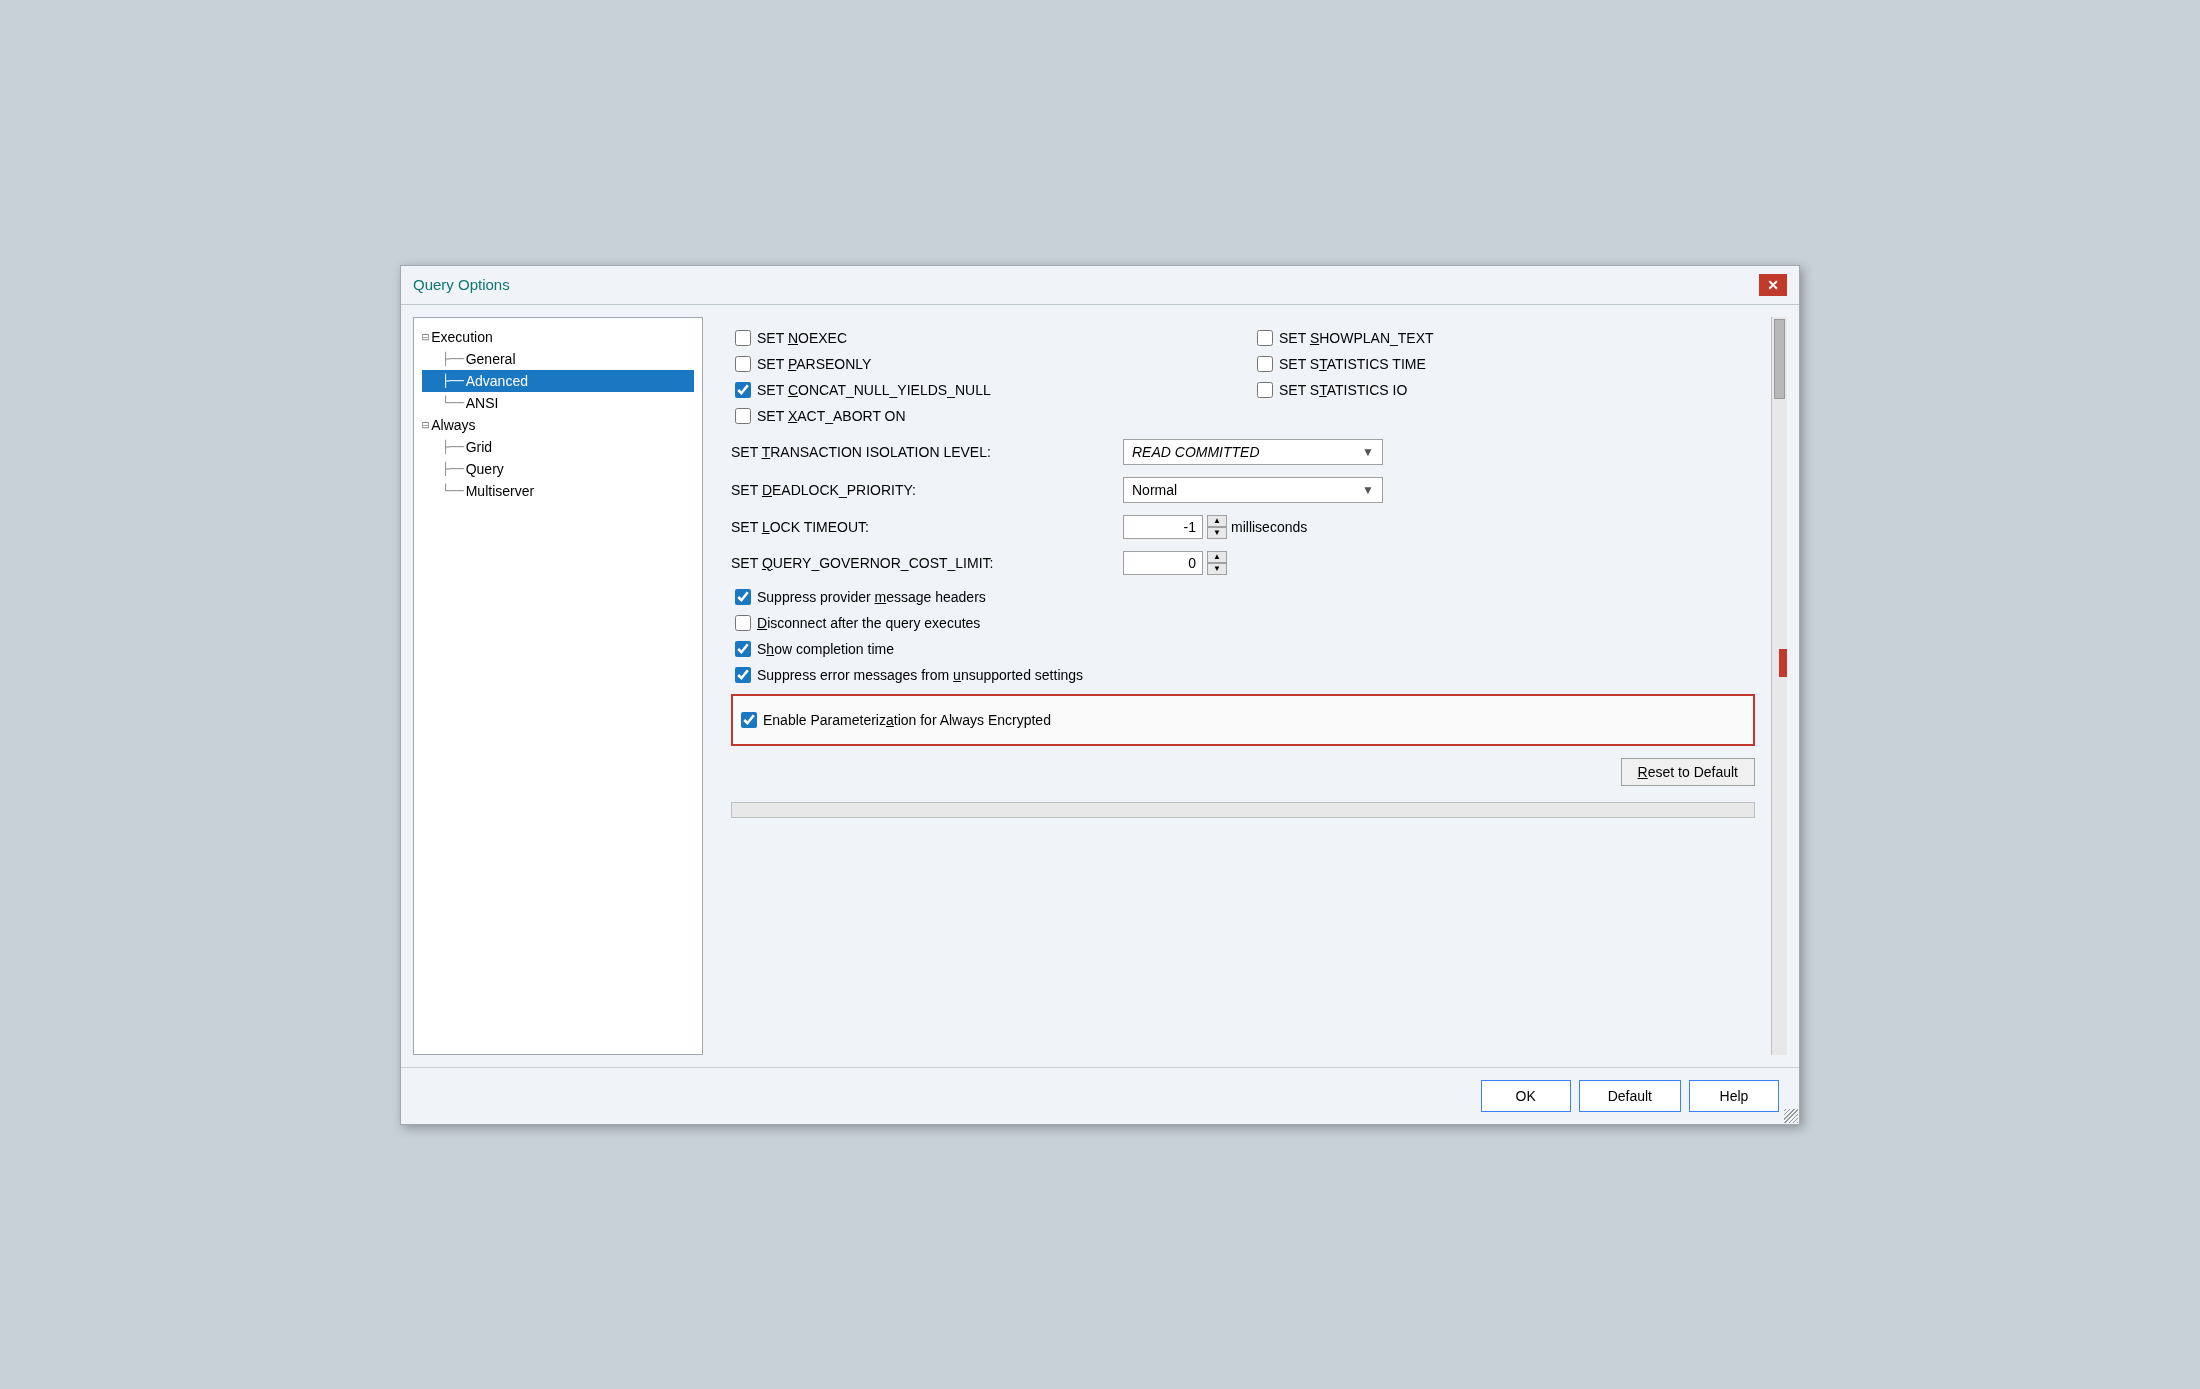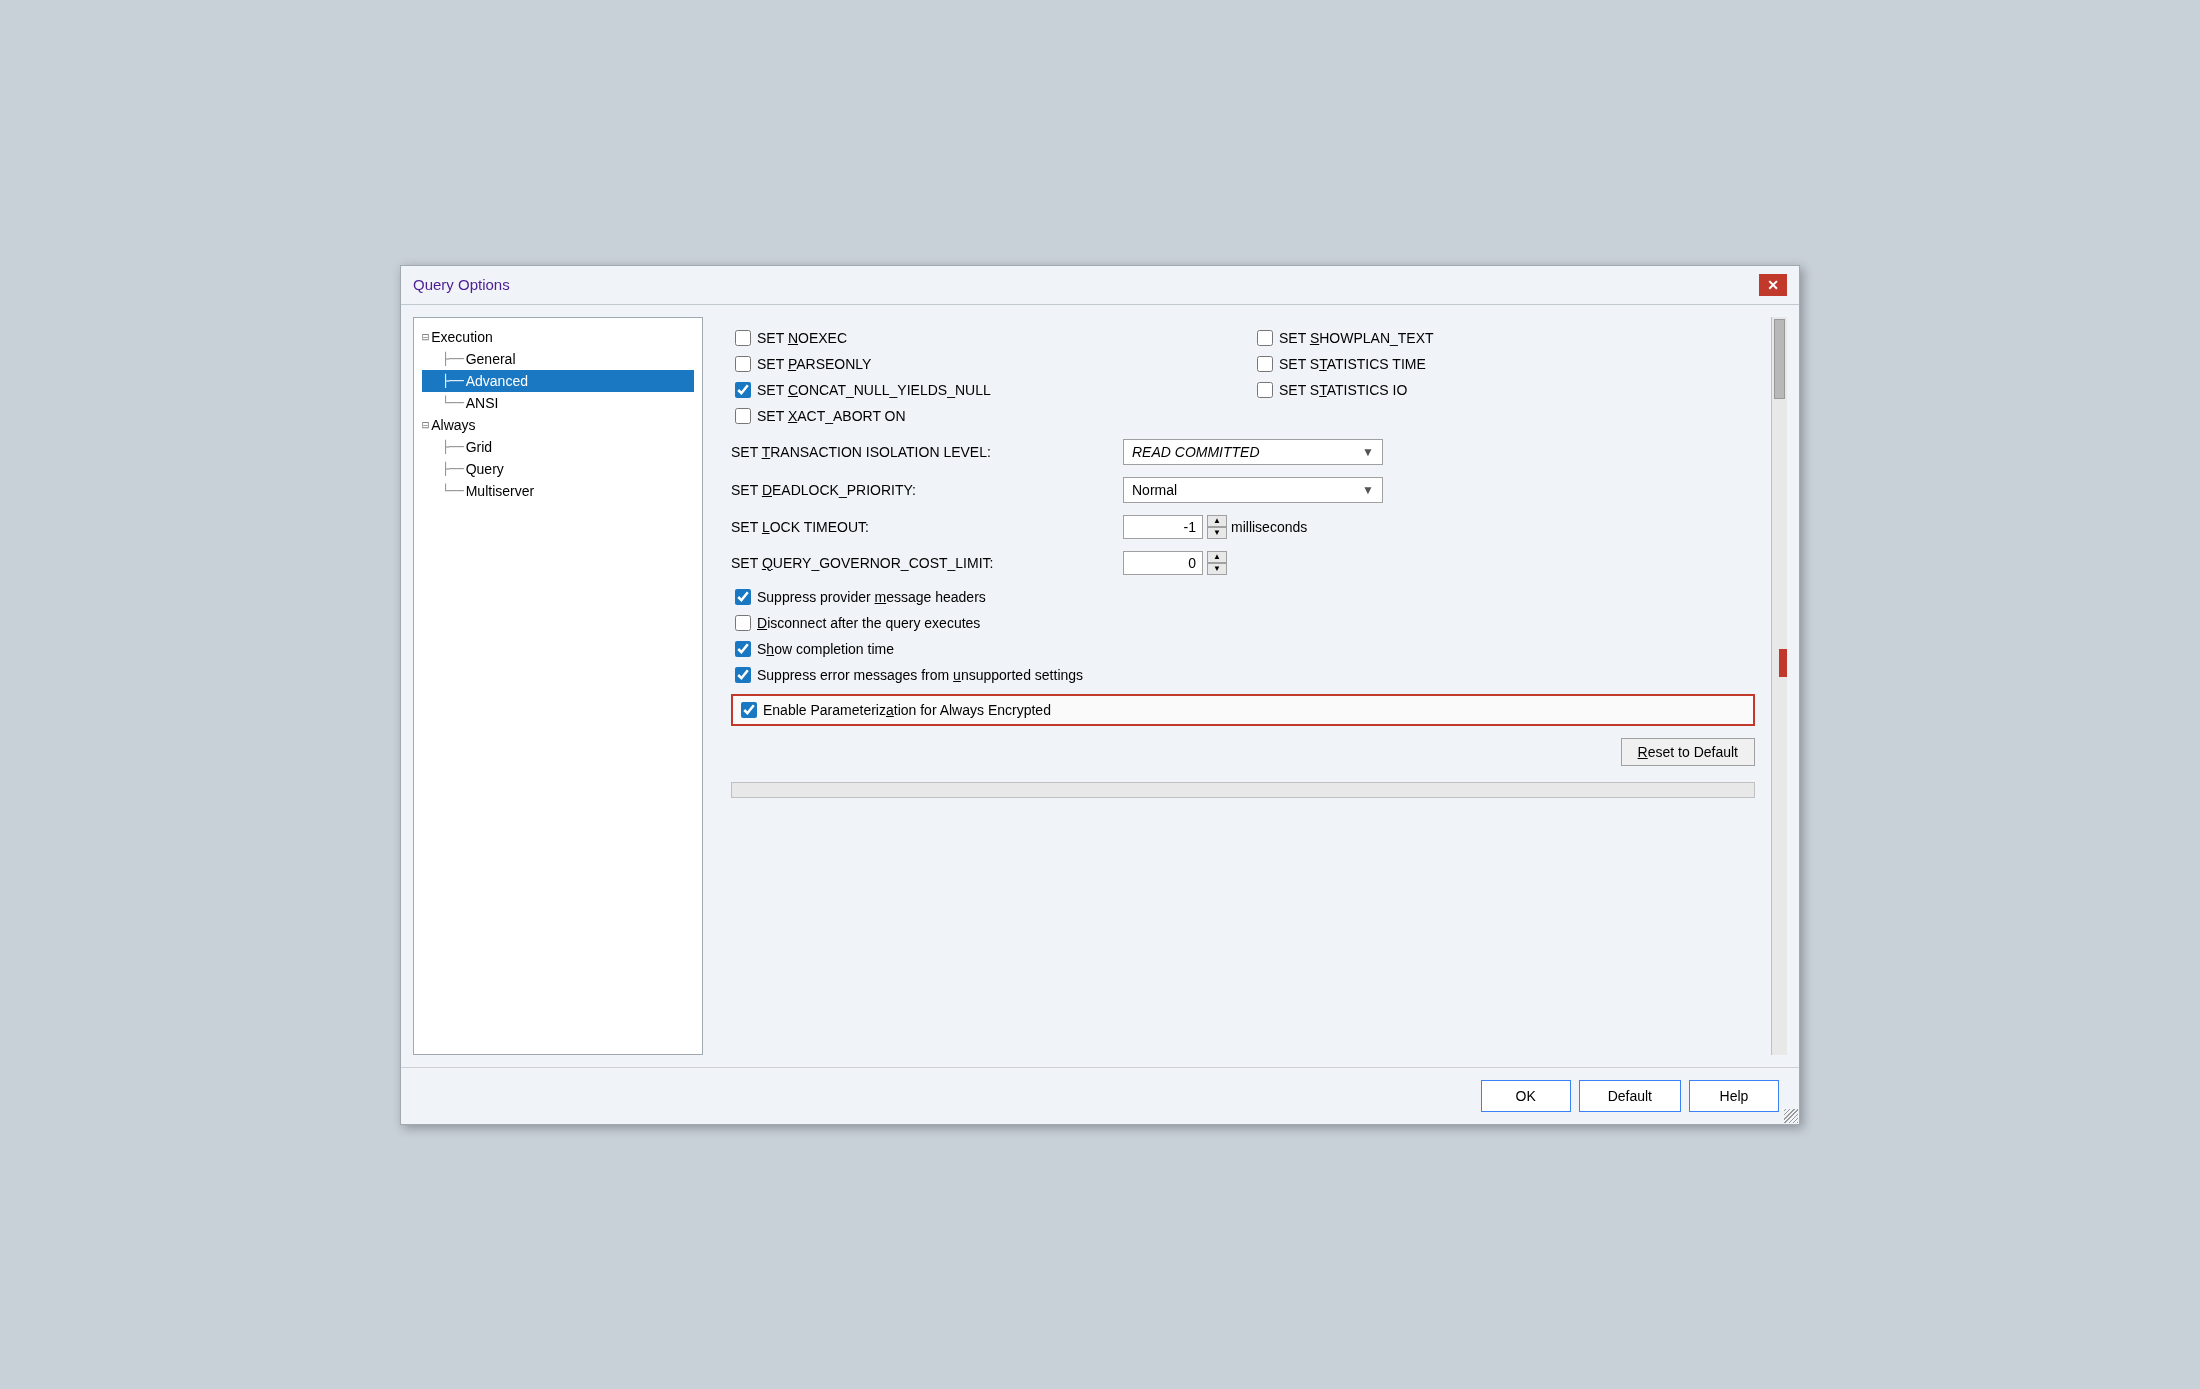--- a/index.html
+++ b/index.html
@@ -29,21 +29,21 @@
       border-bottom: 1px solid #c0c8d0;
       padding: 8px 12px;
       display: flex;
       align-items: center;
       justify-content: space-between;
     }
 
     .title-bar-text {
       font-size: 15px;
       font-weight: normal;
-      color: #4c1d95;
+      color: #0f766e;
     }
 
     .close-btn {
       background: #c0392b;
       color: white;
       border: none;
       width: 28px;
       height: 22px;
       cursor: pointer;
       font-size: 14px;
@@ -185,21 +185,21 @@
       justify-content: center;
       line-height: 1;
     }
 
     .milliseconds-label {
       color: #000;
     }
 
     .highlighted-row {
       border: 2px solid #c0392b;
-      padding: 6px 8px;
+      padding: 16px 8px;
       background: #fafafa;
       display: flex;
       align-items: center;
       gap: 6px;
       margin: 4px 0;
     }
 
     .reset-btn-wrap {
       display: flex;
       justify-content: flex-end;

